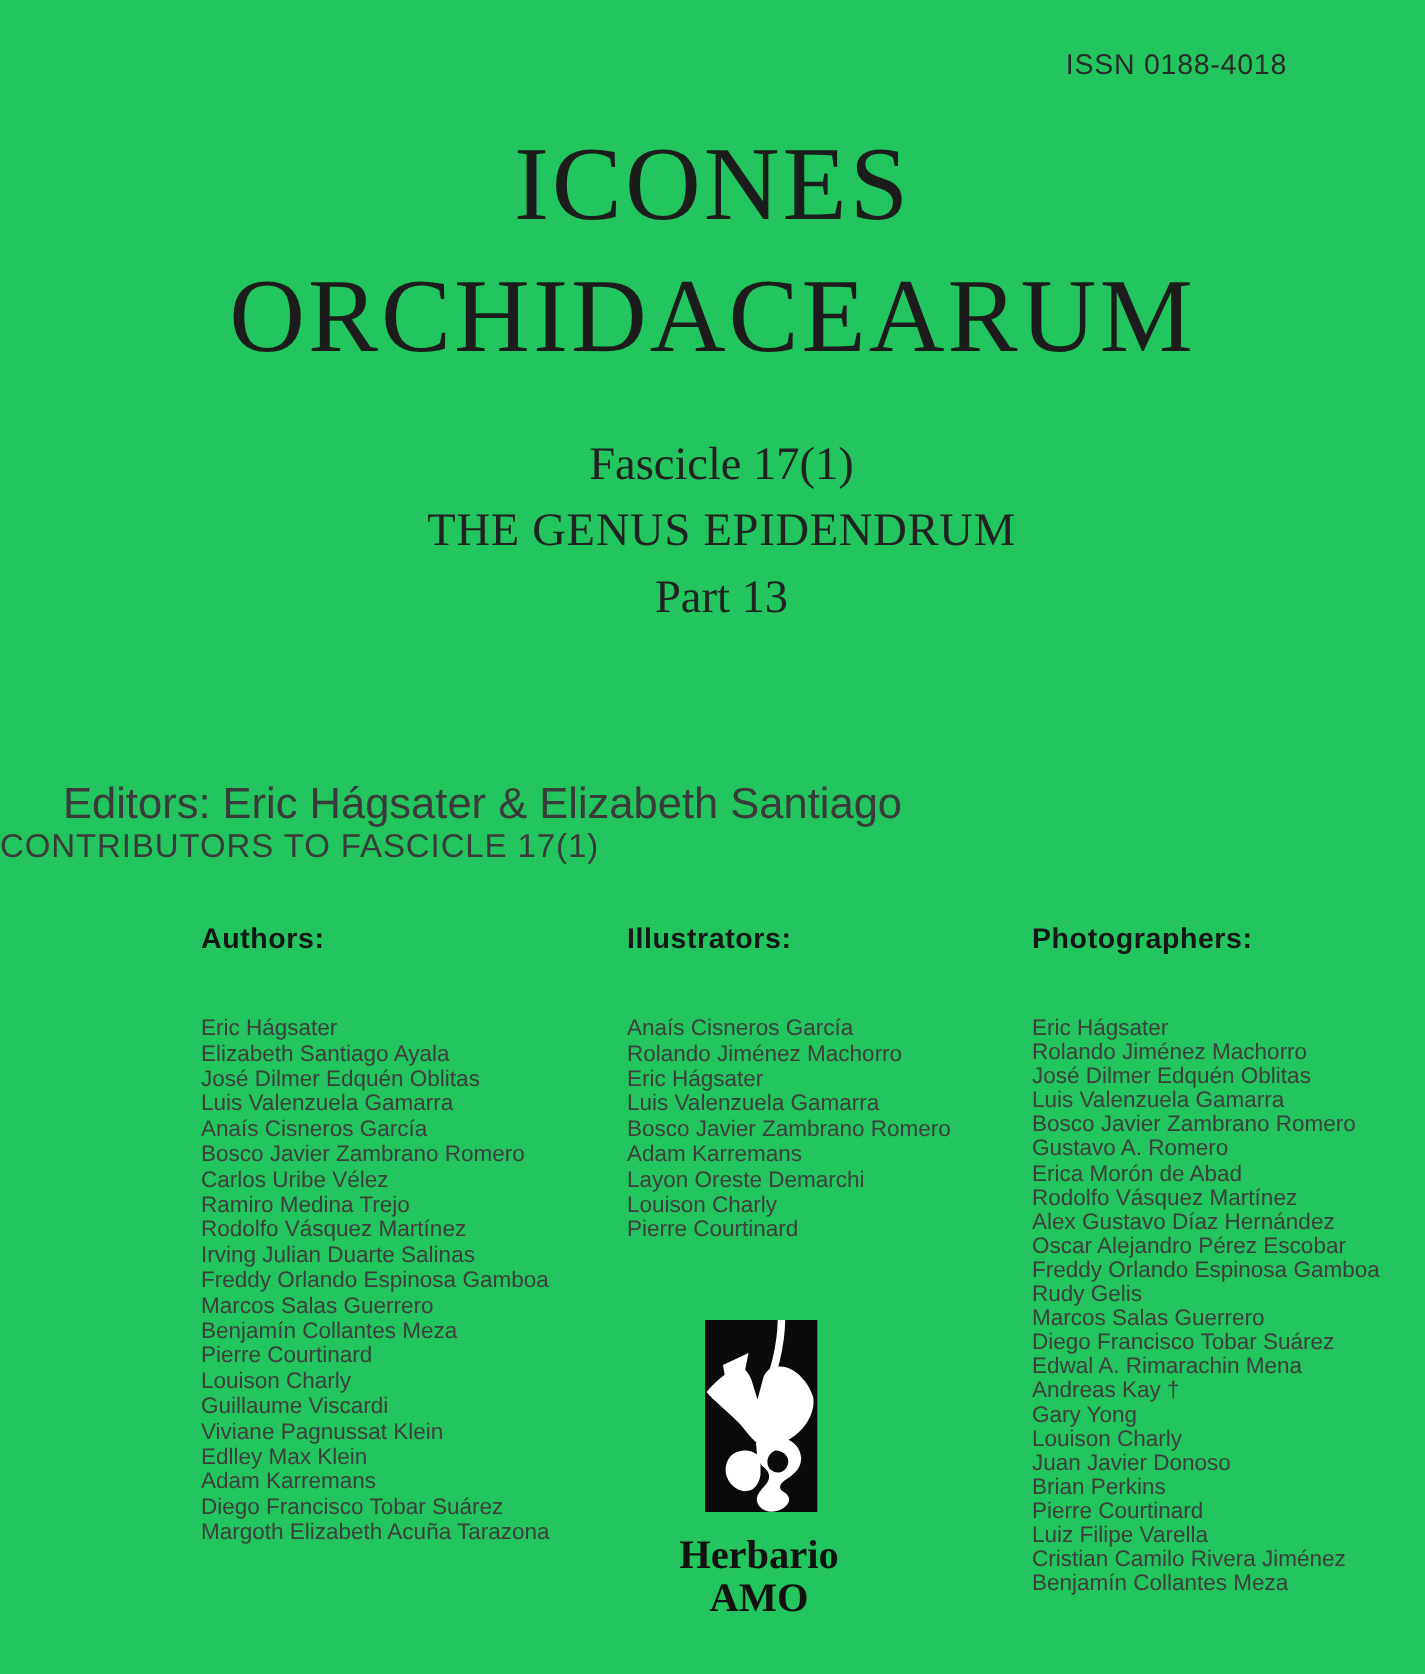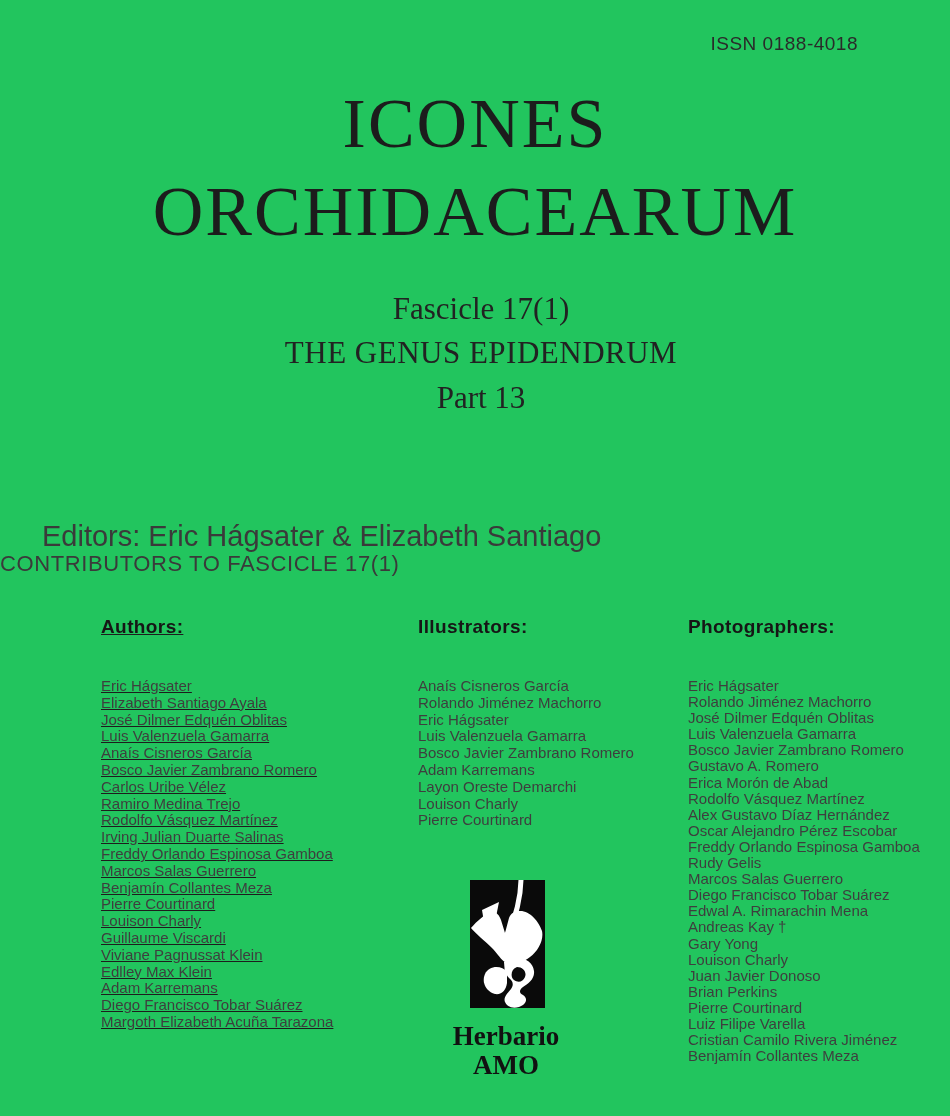--- a/index.html
+++ b/index.html
@@ -57,21 +57,21 @@
     top: 551px; left: 0; width: 100%;
     text-align: left;
     font-size: 22px;
     letter-spacing: 0.6px;
     color: #3a3a3a;
   }
   .col {
     position: absolute;
     top: 616px;
   }
-  .col-authors       { left: 101px; width: 292px; text-decoration: underline; }
+  .col-authors       { left: 134px; width: 292px; }
   .col-illustrators  { left: 418px; width: 266px; }
   .col-photographers { left: 688px; width: 262px; }
   .col-heading {
     font-size: 19px;
     font-weight: bold;
     letter-spacing: 0.4px;
     color: #161616;
     margin-bottom: 11px;
   }
   .name-list { font-size: 15px; color: #3e3e3e; margin-top: 40px; }

